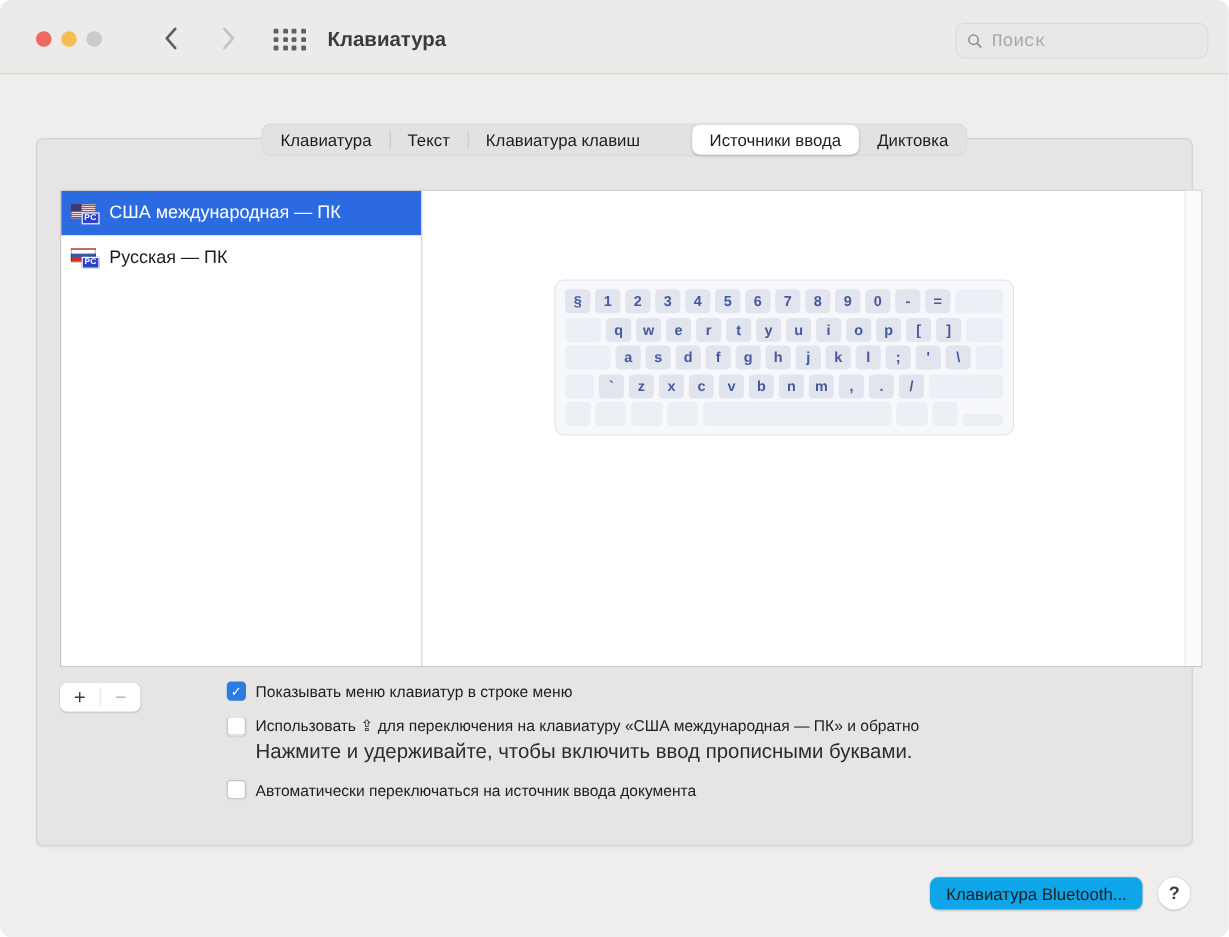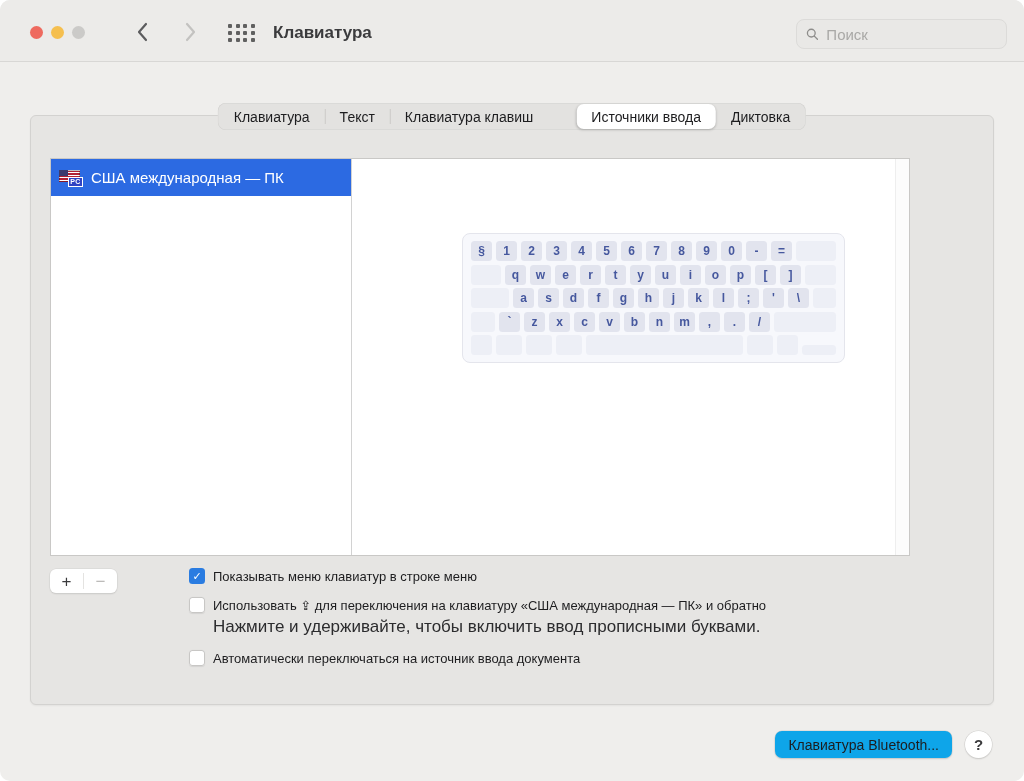--- a/index.html
+++ b/index.html
@@ -12,36 +12,36 @@
   .tl.red{background:#ee6a5f;}
   .tl.yellow{background:#f5bf4f;}
   .tl.gray{background:#cbcac8;}
   .navbtn{position:absolute;top:21px;width:22px;height:22px;display:flex;align-items:center;justify-content:center;background:none;border:none;padding:0;}
   .nav-back{left:131px;}
   .nav-fwd{left:180px;}
   .grid-icon{position:absolute;left:228px;top:24px;width:27px;height:20px;display:grid;grid-template-columns:repeat(4,4px);grid-template-rows:repeat(3,4px);gap:3px 3.6px;}
   .grid-icon i{background:#606060;border-radius:1px;}
   .win-title{position:absolute;left:273px;top:23px;font-size:17px;font-weight:700;color:#3b3b3d;}
   .search{position:absolute;right:17px;top:19px;width:211px;height:30px;box-sizing:border-box;background:#e9e8e6;border:1px solid #dcdbd9;border-radius:8px;display:flex;align-items:center;padding:0 9px;gap:6px;}
-  .search input{border:none;background:transparent;outline:none;font-size:15px;color:#c2410c;width:100%;font-family:Liberation Sans, sans-serif;}
+  .search input{border:none;background:transparent;outline:none;font-size:15px;color:#c2410c;width:100%;font-family:Liberation Mono, monospace;}
   .search input::placeholder{color:#a9a8a6;}
 
   
   .panel{position:absolute;left:30px;top:115px;width:964px;height:590px;background:#e6e5e3;border:1px solid #d3d2d0;border-radius:6px;box-sizing:border-box;box-shadow:0 1px 2px rgba(0,0,0,0.05);}
 
   
   .tabbar{position:absolute;left:50%;top:103px;transform:translateX(-50%);height:25px;background:#e3e2e0;border-radius:8px;display:flex;align-items:stretch;padding:1px;box-shadow:inset 0 0 0 0.5px #d2d1cf;z-index:5;}
   .tab{position:relative;display:flex;align-items:center;padding:0 15px;font-size:14px;color:#1d1d1f;border-radius:7px;white-space:nowrap;cursor:default;}
   .tab + .tab::before{content:"";position:absolute;left:0;top:5px;bottom:5px;width:1px;background:#cbcac8;}
   .tab.sel{background:#ffffff;box-shadow:0 1px 2.5px rgba(0,0,0,0.22);z-index:2;margin-left:28px;}
   .tab.sel::before{display:none;}
   .tab.sel + .tab::before{display:none;}
 
   
-  .listbox{position:absolute;left:19px;top:42px;width:860px;height:398px;background:#ffffff;border:1px solid #c9c8c6;box-sizing:border-box;}
+  .listbox{position:absolute;left:19px;top:42px;width:952px;height:398px;background:#ffffff;border:1px solid #c9c8c6;box-sizing:border-box;}
   .vdivider{position:absolute;left:300px;top:0;bottom:0;width:1px;background:#d2d2d2;}
   .list-pane{position:absolute;left:0;top:0;width:300px;bottom:0;overflow:hidden;}
   .src-row{height:37px;display:flex;align-items:center;gap:11px;padding-left:8px;font-size:15px;color:#1c1c1e;}
   .src-row.sel{background:#2c6ae2;color:#ffffff;}
   .flag{position:relative;width:21px;height:13px;flex:0 0 auto;margin-top:-3px;}
   .flag .cloth{width:21px;height:12px;border:0.5px solid rgba(0,0,0,0.25);box-sizing:border-box;}
   .flag.us .cloth{background:linear-gradient(#b22234 0,#b22234 8.5%,#fff 8.5%,#fff 17%,#b22234 17%,#b22234 25.5%,#fff 25.5%,#fff 34%,#b22234 34%,#b22234 42.5%,#fff 42.5%,#fff 51%,#b22234 51%,#b22234 59.5%,#fff 59.5%,#fff 68%,#b22234 68%,#b22234 76.5%,#fff 76.5%,#fff 85%,#b22234 85%,#b22234 93.5%,#fff 93.5%);}
   .flag.us .canton{position:absolute;left:0;top:0;width:9px;height:6px;background:#3c3b6e;}
   .flag.ru .cloth{background:linear-gradient(#ffffff 0,#ffffff 33%,#3757a6 33%,#3757a6 66%,#d52b1e 66%);}
   .flag .pcbadge{position:absolute;right:-3px;bottom:-4px;background:#2f43c3;color:#fff;font-size:7px;font-weight:700;line-height:8px;padding:0 1.5px;border:1px solid #ffffff;letter-spacing:0.3px;}
@@ -122,20 +122,27 @@
   <div class="panel">
     <div class="listbox">
       <div class="list-pane">
           <div class="src-row sel">
             <div class="flag us">
               <div class="cloth"></div>
               <div class="canton"></div>
               <span class="pcbadge">PC</span>
             </div>
             <span>США международная — ПК</span>
+          </div>
+          <div class="src-row">
+            <div class="flag ru">
+              <div class="cloth"></div>
+              <span class="pcbadge">РС</span>
+            </div>
+            <span>Русская — ПК</span>
           </div>
         </div>
       <div class="vdivider"></div>
       <div class="kbpanel">
           <div class="krow">
             <div class="key labeled">§</div>
             <div class="key labeled">1</div>
             <div class="key labeled">2</div>
             <div class="key labeled">3</div>
             <div class="key labeled">4</div>

